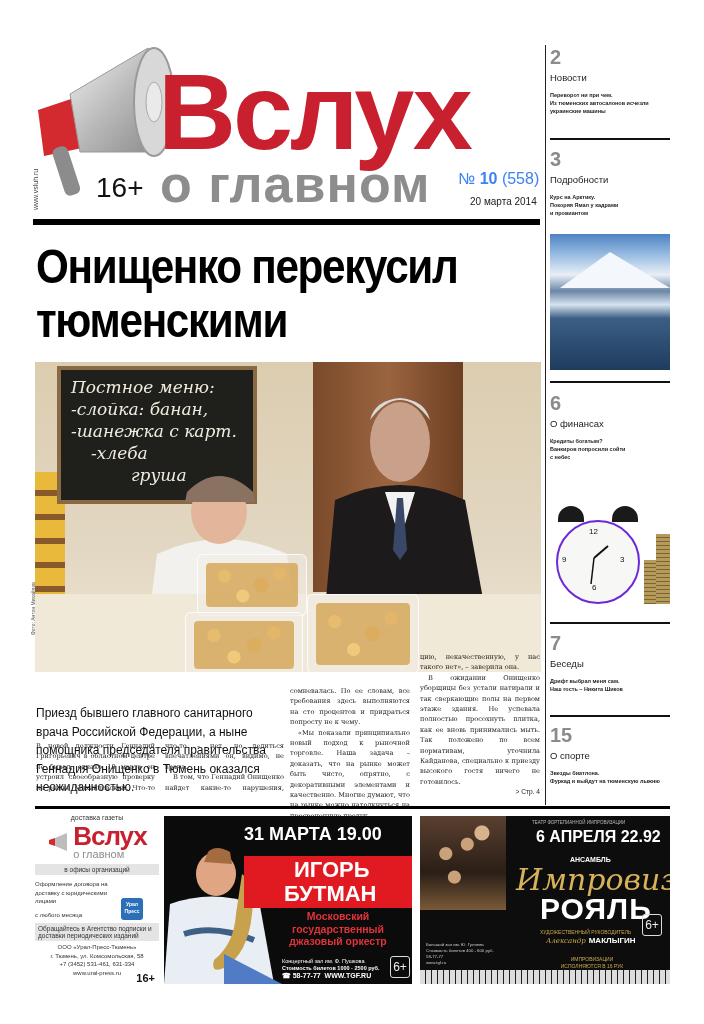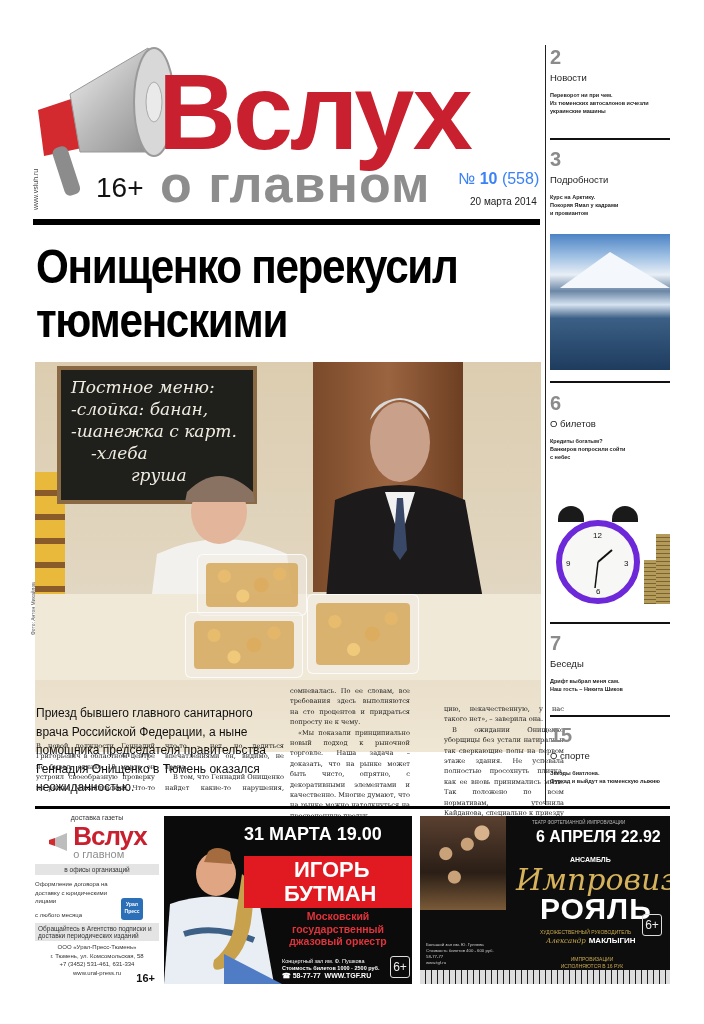--- a/index.html
+++ b/index.html
@@ -16,53 +16,53 @@
   .url-vert { position: absolute; left: 32px; top: 210px; transform: rotate(-90deg); transform-origin: left top; font-size: 7px; color: #444; white-space: nowrap; }
   .issue { position: absolute; left: 458px; top: 170px; font-size: 16px; color: #3b82f6; white-space: nowrap; }
   .issue b { font-weight: 700; }
   .issue-date { position: absolute; left: 470px; top: 196px; font-size: 10px; color: #222; }
   .mast-rule { position: absolute; left: 33px; top: 219px; width: 507px; height: 6px; background: #000; }
 
   
   .headline { position: absolute; left: 36px; top: 240px; width: 505px; font-family: "Liberation Sans", sans-serif; font-weight: 700; font-size: 48px; line-height: 54px; color: #000; letter-spacing: -1.5px; transform: scaleX(0.88); transform-origin: left top; }
 
   
-  .main-photo { position: absolute; left: 35px; top: 362px; width: 506px; height: 390px; overflow: hidden; background: #b91c1c; }
+  .main-photo { position: absolute; left: 35px; top: 362px; width: 506px; height: 310px; overflow: hidden; background: #b91c1c; }
   .main-photo .wall { position: absolute; left: 0; top: 0; width: 100%; height: 100%; background: linear-gradient(180deg,#dccdb0 0%,#e2d7c2 60%,#efe6d3 100%); }
   .main-photo .door { position: absolute; left: 278px; top: 0; width: 150px; height: 230px; background: linear-gradient(90deg,#7a4a2a,#9b6440 50%,#6d3f22); }
   .main-photo .board { position: absolute; left: 22px; top: 4px; width: 200px; height: 138px; background: #1f1f1c; border: 4px solid #8a6a44; color: #f1ece0; font-family: "DejaVu Serif", serif; font-style: italic; font-size: 17px; line-height: 22px; padding: 6px 10px; }
   .main-photo .shelf { position: absolute; left: 0; top: 110px; width: 30px; height: 160px; background: repeating-linear-gradient(180deg,#e8b93b 0 18px,#8a5b2a 18px 24px); }
   .main-photo .counter { position: absolute; left: 0; top: 232px; width: 100%; height: 86px; background: #f1e9d8; }
   .main-photo .woman { position: absolute; left: 92px; top: 92px; width: 190px; height: 180px; }
   .main-photo .man { position: absolute; left: 280px; top: 18px; width: 180px; height: 230px; }
   .main-photo .box { position: absolute; background: rgba(240,235,228,0.55); border: 1px solid rgba(255,255,255,0.8); border-radius: 6px; }
   .main-photo .crumbs { position: absolute; inset: 8px; background: radial-gradient(circle at 20% 30%,#e6b45a 0 6px,transparent 7px), radial-gradient(circle at 60% 50%,#d9a24a 0 7px,transparent 8px), radial-gradient(circle at 40% 75%,#f0c46a 0 6px,transparent 7px), radial-gradient(circle at 80% 25%,#e2ad55 0 6px,transparent 7px), #d7a95c; border-radius: 4px; opacity: 0.85; }
   .photo-credit { position: absolute; left: 30px; top: 635px; transform: rotate(-90deg); transform-origin: left top; font-size: 5px; color: #555; white-space: nowrap; }
 
   
   .lead { position: absolute; left: 36px; top: 684px; width: 252px; font-size: 12px; line-height: 18.5px; color: #111; margin-top: 20px; }
   .cols { position: absolute; left: 36px; top: 741px; width: 504px; height: 54px; display: flex; gap: 10px; }
   .col { flex: 1; font-family: "DejaVu Serif", serif; font-size: 6.6px; line-height: 10.4px; color: #222; text-align: justify; overflow: hidden; }
   .col p + p { text-indent: 8px; }
   .col-2top { position: absolute; left: 290px; top: 686px; width: 120px; font-family: "DejaVu Serif", serif; font-size: 6.6px; line-height: 10.4px; color: #222; text-align: justify; }
-  .col-3top { position: absolute; left: 420px; top: 704px; width: 120px; font-family: "DejaVu Serif", serif; font-size: 6.6px; line-height: 10.4px; color: #222; text-align: justify; margin-left: 24px; }
+  .col-3top { position: absolute; left: 420px; top: 652px; width: 120px; font-family: "DejaVu Serif", serif; font-size: 6.6px; line-height: 10.4px; color: #222; text-align: justify; }
   .continue { float: right; font-family: "Liberation Sans", sans-serif; font-size: 6.6px; }
 
   
   .sidebar-line { position: absolute; left: 545px; top: 45px; width: 1px; height: 760px; background: #222; }
   .side-section { position: absolute; left: 550px; width: 120px; }
   .side-num { font-size: 20px; font-weight: 700; color: #8b8b8b; line-height: 22px; }
   .side-title { font-size: 9.5px; color: #222; margin-top: 4px; }
   .side-desc { font-size: 5.5px; line-height: 8px; color: #222; margin-top: 8px; font-weight: 700; }
   .side-rule { position: absolute; left: 550px; width: 120px; height: 2px; background: #111; }
   .thumb { position: absolute; left: 550px; width: 120px; overflow: hidden; }
   .thumb-arctic { top: 234px; height: 136px; background: linear-gradient(180deg,#4c83c4 0%,#a7c6e6 18%,#e8eef6 30%,#6b87a6 42%,#d6e3f0 52%,#3b5f85 62%,#1e3c5e 100%); }
   .thumb-arctic .peak { position: absolute; left: 10px; top: 18px; width: 0; height: 0; border-left: 50px solid transparent; border-right: 60px solid transparent; border-bottom: 36px solid #f4f7fb; }
   .thumb-clock { top: 484px; height: 128px; background: #ffffff; }
-  .clock-face { position: absolute; left: 6px; top: 36px; width: 84px; height: 84px; border-radius: 50%; border: 6px solid #6d28d9; background: #f7f7f5; }
+  .clock-face { position: absolute; left: 6px; top: 36px; width: 84px; height: 84px; border-radius: 50%; border: 2px solid #6d28d9; background: #f7f7f5; }
   .bell { position: absolute; top: 22px; width: 26px; height: 16px; border-radius: 14px 14px 0 0; background: #1a1a1a; }
   .coins { position: absolute; bottom: 8px; width: 16px; background: repeating-linear-gradient(180deg,#b59b5a 0 3px,#7b6332 3px 4px); }
 
   .bottom-rule { position: absolute; left: 35px; top: 806px; width: 635px; height: 3px; background: #000; }
 
   
   .ad-delivery { position: absolute; left: 35px; top: 814px; width: 124px; height: 180px; }
   .ad-delivery .small { font-size: 7px; color: #333; text-align: center; }
   .ad-delivery .brand-sm { font-weight: 700; font-size: 26px; color: #c8202e; line-height: 1; letter-spacing: -1px; }
   .ad-delivery .brand-sub { font-size: 11px; color: #8d8d8d; line-height: 1; }
@@ -211,21 +211,21 @@
     <div>и провиантом</div>
   </div>
 </section>
 <div class="thumb thumb-arctic">
     <div class="peak"></div>
   </div>
 <div class="side-rule" style="top:381px"></div>
 
 <section class="side-section" style="top:392px">
   <div class="side-num">6</div>
-  <div class="side-title">О билетов</div>
+  <div class="side-title">О финансах</div>
   <div class="side-desc">
     <div>Кредиты богатым?</div>
     <div>Банкиров попросили сойти</div>
     <div>с небес</div>
   </div>
 </section>
 <div class="thumb thumb-clock">
   <div class="bell" style="left:8px"></div>
   <div class="bell" style="left:62px"></div>
   <div class="clock-face">

